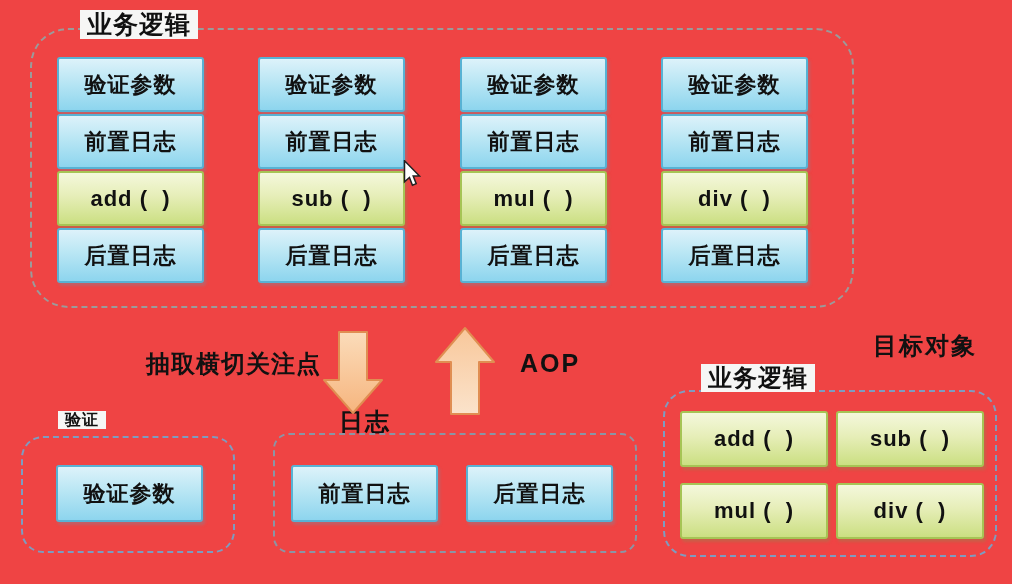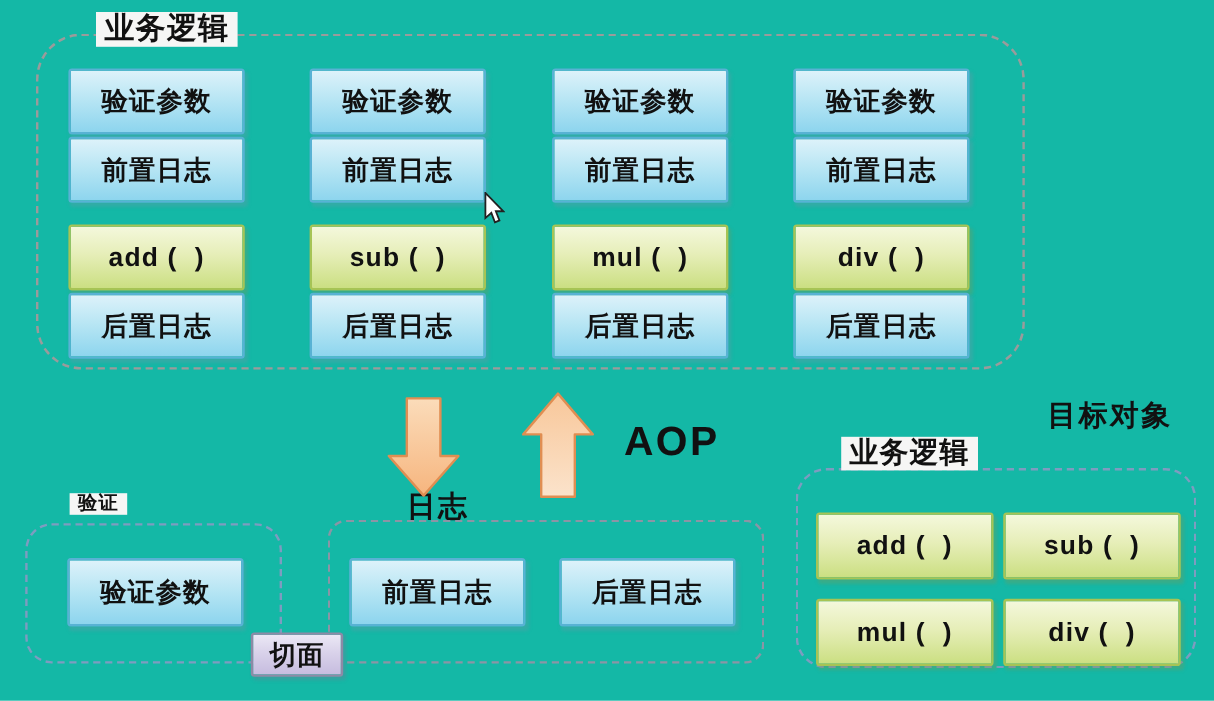--- a/index.html
+++ b/index.html
@@ -3,21 +3,21 @@
 <meta charset="utf-8">
 <style>
   html,body{margin:0;padding:0;}
   body{
     font-family:"Liberation Sans","DejaVu Sans",sans-serif;
     background:#f6f6f5;
   }
   .stage{
     position:relative;
     width:1012px;height:584px;
-    background:#14b8a6;
+    background:#ef4444;
     overflow:hidden;
     color:#111;
   }
   
   .dashed-group{
     position:absolute;
     border:2px dashed #9b9b9b;
     border-radius:38px;
     box-sizing:border-box;
   }
@@ -60,21 +60,20 @@
   .blue{
     background:linear-gradient(to bottom,#ddf2fa 0%,#b9e6f4 45%,#8dd5ee 100%);
     border:2px solid #58b2d4;
     box-shadow:2px 3px 3px rgba(110,150,170,0.35);
     align-items:center;
   }
   .green{
     background:linear-gradient(to bottom,#f4f8dc 0%,#e6eeb8 45%,#cbdf82 100%);
     border:2px solid #a6c455;
     box-shadow:2px 3px 3px rgba(130,150,80,0.35);
-    margin-top:16px;
   }
   .wavy{
     text-decoration-style:wavy;
     text-decoration-color:#d93025;
     text-decoration-thickness:2px;
     text-underline-offset:4px;
   }
   .free-box{
     position:absolute;
     z-index:2;
@@ -130,20 +129,21 @@
     <div class="cell blue"><span>后置日志</span></div>
   </div>
 
   <div class="col" style="left:661px;">
     <div class="cell blue"><span>验证参数</span></div>
     <div class="cell blue"><span>前置日志</span></div>
     <div class="cell green"><span>div</span><span> (&nbsp;&nbsp;)</span></div>
     <div class="cell blue"><span>后置日志</span></div>
   </div>
 
+  <div class="mid-label" style="left:146px;top:348px;font-size:24px;">抽取横切关注点</div>
 
   <svg class="arrow-svg" style="left:322px;top:330px;" width="62" height="86" viewBox="0 0 62 86">
     <defs>
       <linearGradient id="agrad1" x1="0" y1="0" x2="0" y2="1">
         <stop offset="0" stop-color="#fbdcba"></stop>
           <stop offset="1" stop-color="#f6b57e"></stop>
       </linearGradient>
     </defs>
     <polygon points="17,2 45,2 45,50 60,50 31,83 2,50 17,50" fill="url(#agrad1)" stroke="#e08e52" stroke-width="2" stroke-linejoin="round"></polygon>
   </svg>
@@ -153,39 +153,36 @@
   <svg class="arrow-svg" style="left:434px;top:326px;" width="62" height="90" viewBox="0 0 62 90">
     <defs>
       <linearGradient id="agrad2" x1="0" y1="0" x2="0" y2="1">
         <stop offset="0" stop-color="#f8c79a"></stop>
           <stop offset="1" stop-color="#fbe3cb"></stop>
       </linearGradient>
     </defs>
     <polygon points="31,2 60,36 45,36 45,88 17,88 17,36 2,36" fill="url(#agrad2)" stroke="#e08e52" stroke-width="2" stroke-linejoin="round"></polygon>
   </svg>
 
-  <div class="mid-label" style="left:520px;top:349px;font-size:34px;letter-spacing:2px;">AOP</div>
+  <div class="mid-label" style="left:520px;top:349px;font-size:25px;letter-spacing:2px;">AOP</div>
 
   <div class="dashed-group dash-blue" style="left:21px;top:436px;width:214px;height:117px;"></div>
   <div class="group-label" style="left:58px;top:411px;font-size:16px;">验证</div>
   <div class="free-box cell blue" style="left:56px;top:465px;height:57px;">
     <span>验证参数</span>
   </div>
 
   <div class="dashed-group dash-gray" style="left:273px;top:433px;width:364px;height:120px;"></div>
   <div class="free-box cell blue" style="left:291px;top:465px;height:57px;">
     <span>前置日志</span>
   </div>
   <div class="free-box cell blue" style="left:466px;top:465px;height:57px;">
     <span>后置日志</span>
   </div>
 
-  <div class="aspect-tag">
-    <span>切面</span>
-  </div>
 
   <div class="side-label" style="left:873px;top:330px;font-size:24px;">目标对象</div>
   <div class="group-label" style="left:701px;top:364px;font-size:24px;">业务逻辑</div>
   <div class="dashed-group dash-blue" style="left:663px;top:390px;width:334px;height:167px;border-radius:26px;"></div>
 
   <div class="free-box cell green" style="left:680px;top:411px;width:148px;height:56px;">
     <span>add</span><span> (&nbsp;&nbsp;)</span>
   </div>
   <div class="free-box cell green" style="left:836px;top:411px;width:148px;height:56px;">
     <span>sub</span><span> (&nbsp;&nbsp;)</span>

